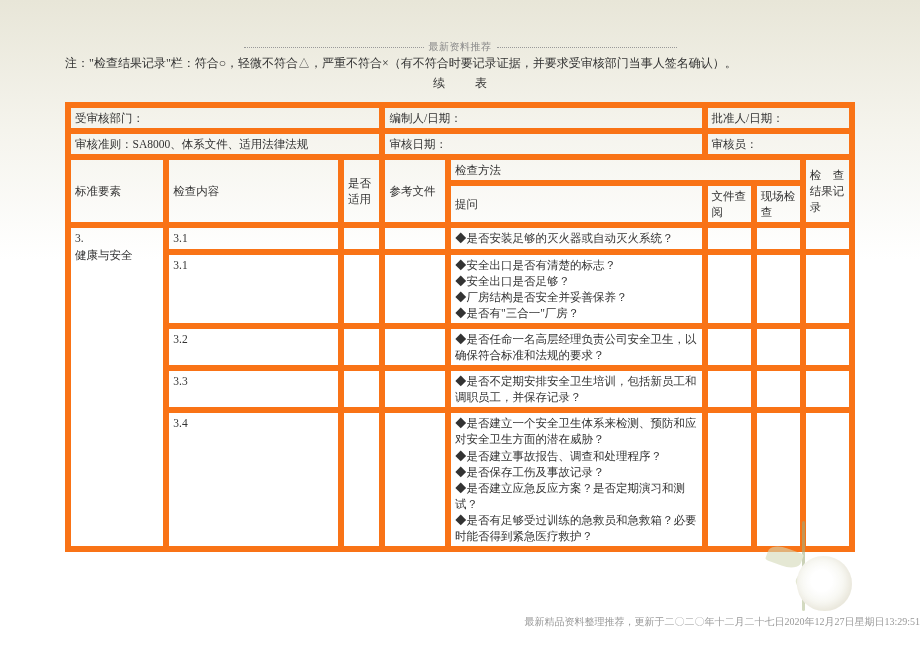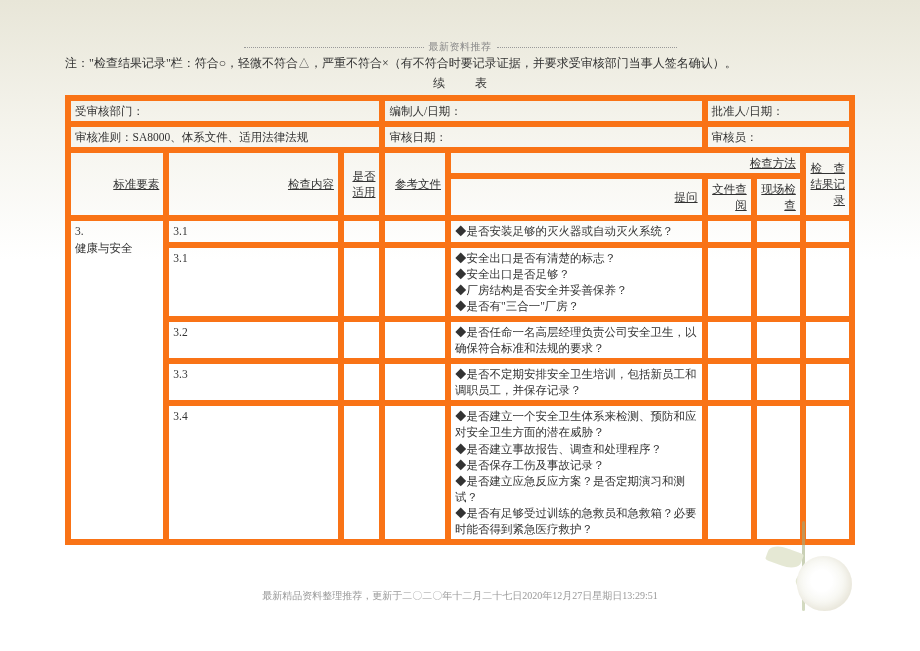--- a/index.html
+++ b/index.html
@@ -29,57 +29,56 @@
     }
     .note-text {
       font-size: 12px;
       margin-bottom: 3px;
       line-height: 1.5;
     }
     .continue-label {
       text-align: center;
       font-size: 12px;
       letter-spacing: 30px;
-      margin-bottom: 3px;
+      margin-bottom: 10px;
       padding-left: 30px;
     }
     .audit-table {
       width: 100%;
       border-collapse: collapse;
       table-layout: fixed;
     }
     .audit-table td, .audit-table th {
       border: 6px solid #f97316;
       padding: 2px 4px;
       vertical-align: top;
       font-size: 11.5px;
       line-height: 1.4;
       font-weight: normal;
     }
     .audit-table th {
-      text-align: right;
+      text-align: left;
       vertical-align: middle;
-      text-decoration: underline;
     }
     .col-element { width: 90px; }
     .col-content { width: 160px; }
     .col-applicable { width: 38px; }
     .col-ref { width: 60px; }
     .col-question { width: 235px; }
     .col-doc { width: 45px; }
     .col-site { width: 45px; }
     .col-result { width: 45px; }
     .info-cell { padding: 2px 4px; }
     .question-cell { font-size: 11.5px; }
     .footer-text {
       position: absolute;
-      bottom: 48px;
+      bottom: 22px;
       left: 0;
       right: 0;
-      text-align: center;
+      text-align: right;
       font-size: 10px;
       color: #999;
     }
     .flower-decor {
       position: absolute;
       right: 60px;
       bottom: 40px;
       width: 120px;
       height: 100px;
       opacity: 0.6;

